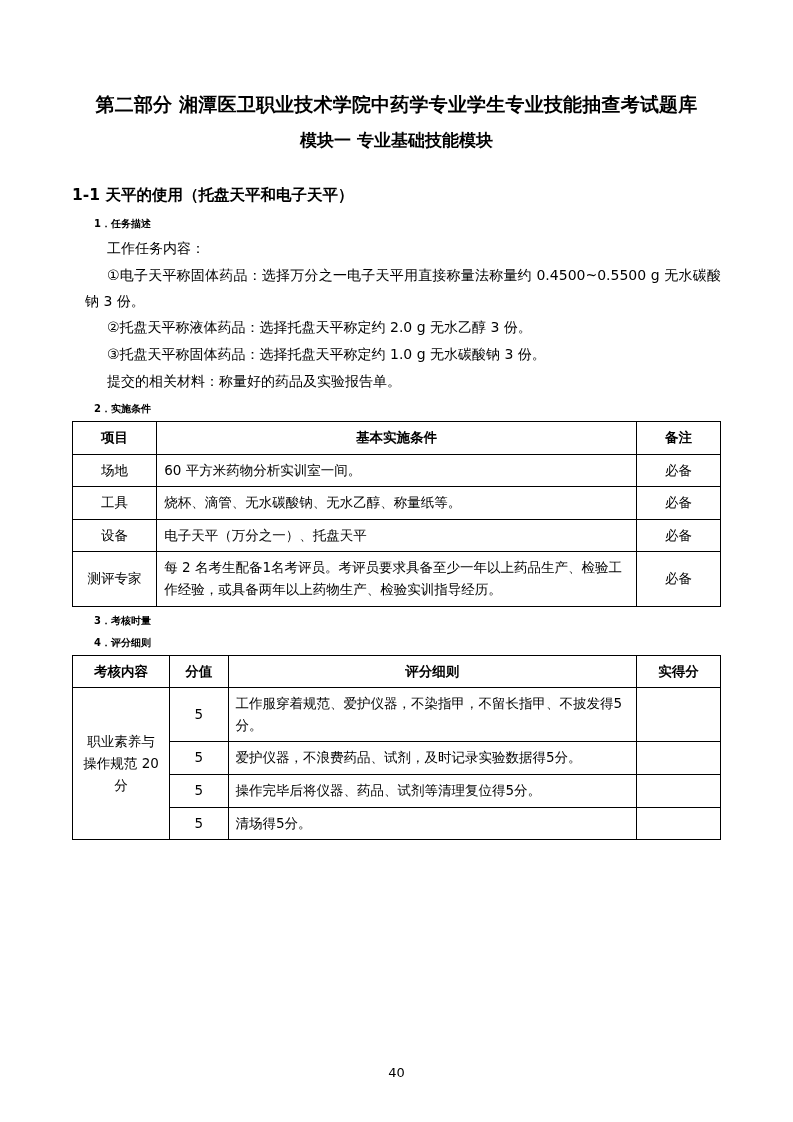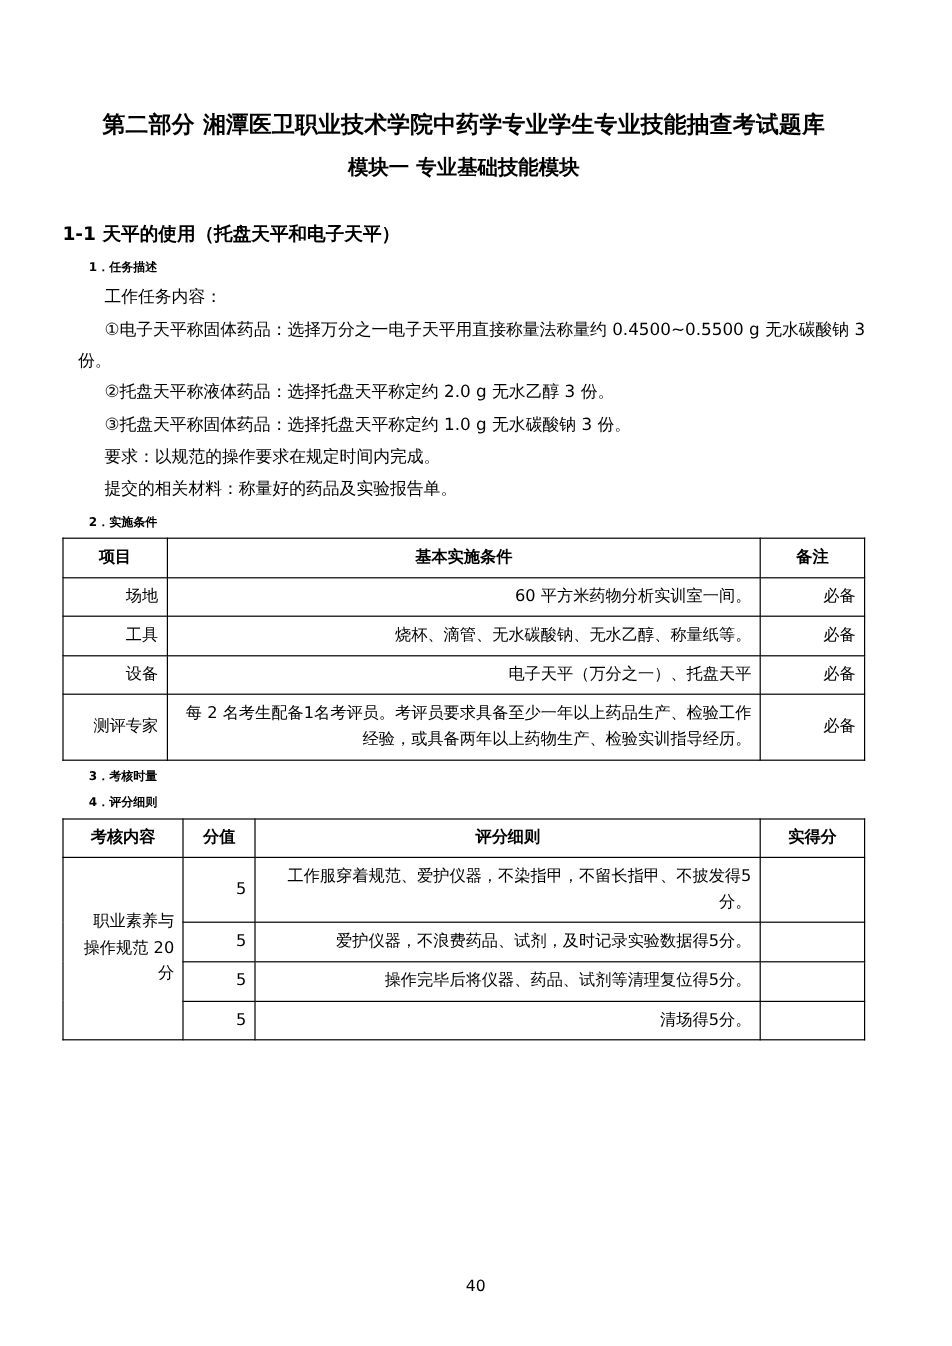--- a/index.html
+++ b/index.html
@@ -11,21 +11,21 @@
     width: 793px;
     height: 1122px;
     font-family: "DejaVu Sans", "Liberation Sans", sans-serif;
     color: #000000;
   }
   .page {
     position: relative;
     width: 793px;
     height: 1122px;
     box-sizing: border-box;
-    padding: 88px 72px 40px 52px;
+    padding: 88px 72px 40px 72px;
   }
   .doc-title {
     font-size: 19px;
     font-weight: bold;
     text-align: center;
     line-height: 1.75;
     letter-spacing: 0.2px;
     margin: 0 0 2px 0;
   }
   .doc-subtitle {
@@ -60,21 +60,20 @@
     border-collapse: collapse;
     margin: 4px 0 6px 0;
     font-size: 13.5px;
     border-radius: 24px;
   }
   table.doc-table td, table.doc-table th {
     border: 1px solid #000000;
     padding: 5px 7px;
     line-height: 1.6;
     vertical-align: middle;
-    text-align: right;
   }
   table.doc-table th {
     font-weight: bold;
     text-align: center;
   }
   .c-center { text-align: center; }
   .c-left { text-align: left; }
   .tbl1 col.c1 { width: 13%; }
   .tbl1 col.c2 { width: 74%; }
   .tbl1 col.c3 { width: 13%; }
@@ -105,21 +104,20 @@
   <h2 class="doc-subtitle">模块一  专业基础技能模块</h2>
 
   <h3 class="section-heading">1-1 天平的使用（托盘天平和电子天平）</h3>
 
   <h4 class="sub-heading">1．任务描述</h4>
 
   <p class="body-text">工作任务内容：</p>
   <p class="body-text">①电子天平称固体药品：选择万分之一电子天平用直接称量法称量约 0.4500~0.5500 g 无水碳酸钠 3 份。</p>
   <p class="body-text">②托盘天平称液体药品：选择托盘天平称定约 2.0 g 无水乙醇 3 份。</p>
   <p class="body-text">③托盘天平称固体药品：选择托盘天平称定约 1.0 g 无水碳酸钠 3 份。</p>
-  <p class="body-text">要求：以规范的操作要求在规定时间内完成。</p>
   <p class="body-text">提交的相关材料：称量好的药品及实验报告单。</p>
 
   <h4 class="sub-heading">2．实施条件</h4>
 
   <table class="doc-table tbl1">
     <colgroup>
         <col class="c1">
         <col class="c2">
         <col class="c3">
       </colgroup>

